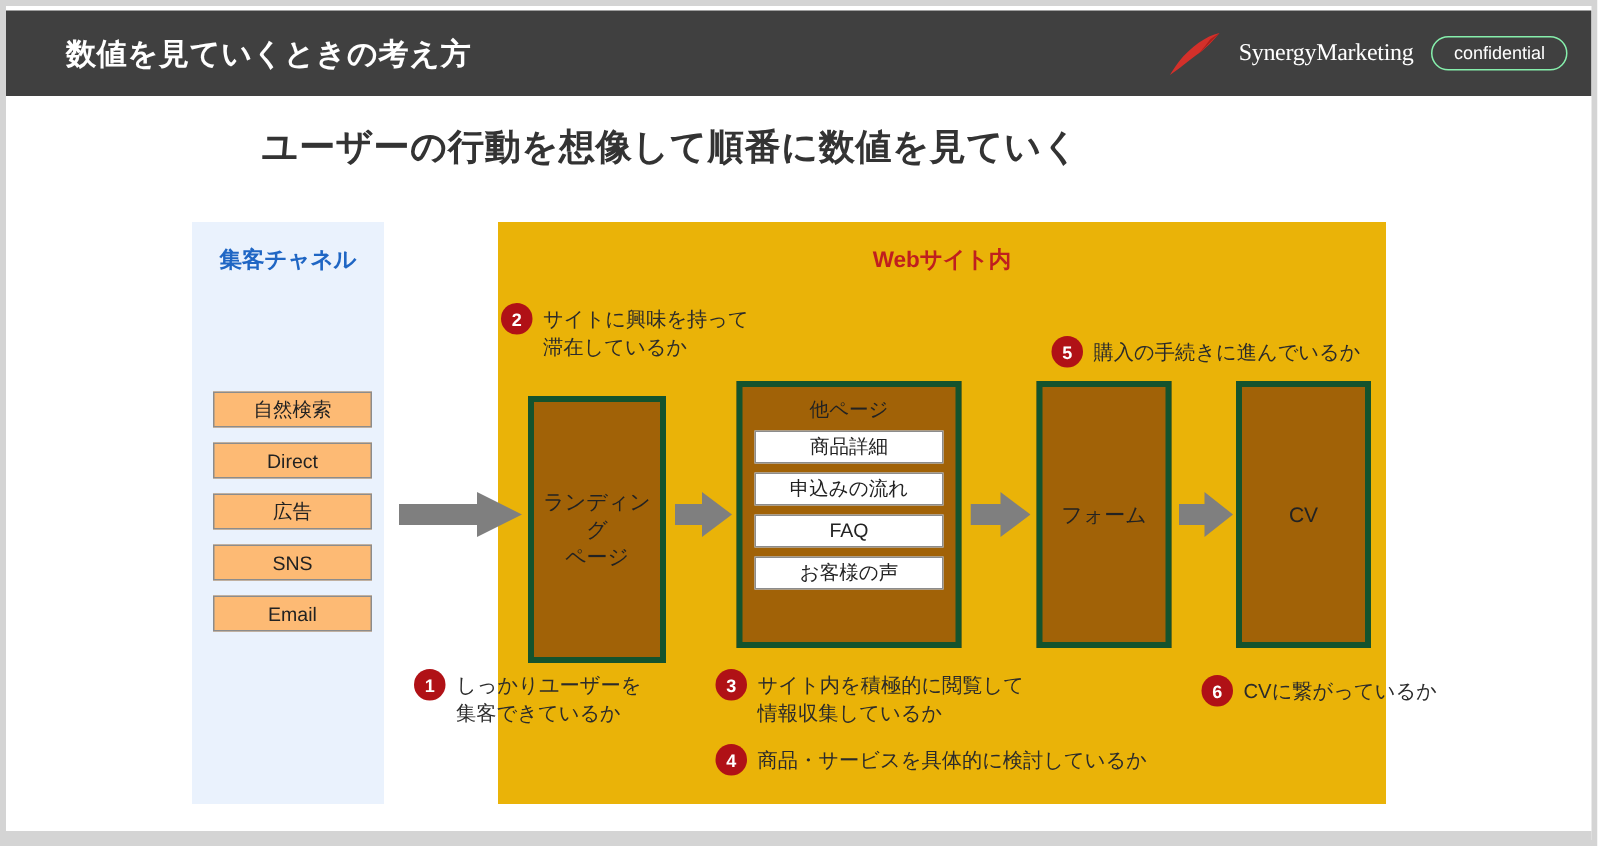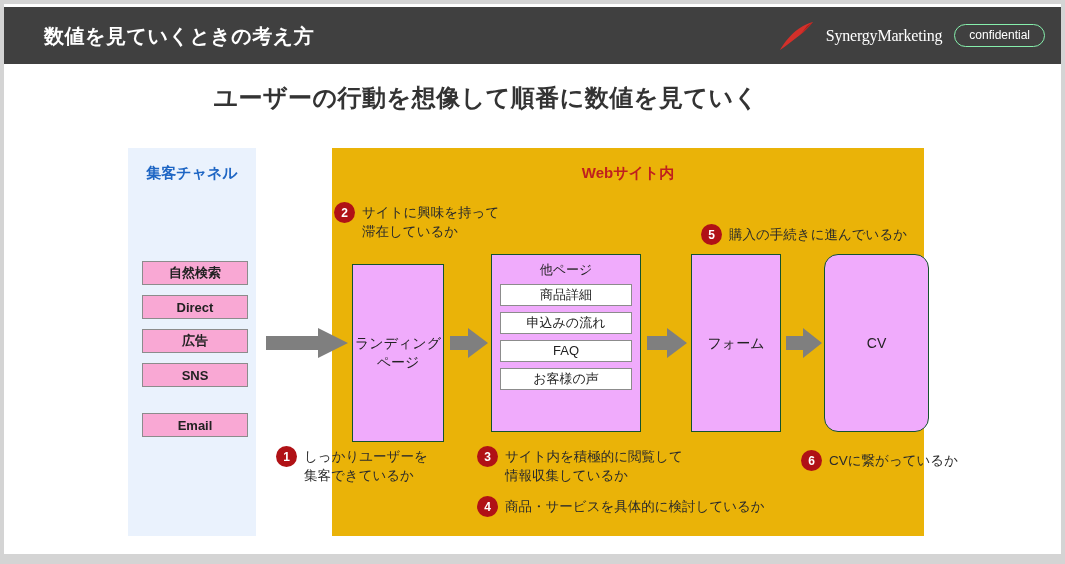--- a/index.html
+++ b/index.html
@@ -78,21 +78,20 @@
   .slide-title {
     position: absolute;
     left: 0;
     top: 78px;
     width: 886px;
     text-align: center;
     color: #333333;
     font-size: 24px;
     font-weight: bold;
     letter-spacing: 0.5px;
-    margin-left: 39px;
   }
 
   
   .panel-channel {
     position: absolute;
     left: 124px;
     top: 144px;
     width: 128px;
     height: 388px;
     background: #eaf2fd;
@@ -125,50 +124,49 @@
     font-size: 15px;
     font-weight: bold;
   }
 
   
   .chan-box {
     position: absolute;
     left: 138px;
     width: 106px;
     height: 24px;
-    background: #f9a8d4;
+    background: #fdba74;
     border: 1px solid #8c8c8c;
     box-sizing: border-box;
     display: flex;
     align-items: center;
     justify-content: center;
     font-size: 13px;
     color: #222222;
-    font-weight: bold;
   }
 
   
   .flow-box {
     position: absolute;
-    background: #f0abfc;
-    border: 1px solid #14532d;
+    background: #a16207;
+    border: 4px solid #14532d;
     box-sizing: border-box;
     display: flex;
     align-items: center;
     justify-content: center;
     text-align: center;
     font-size: 14px;
     color: #222222;
     line-height: 1.35;
   }
   .box-landing { left: 348px; top: 250px; width: 92px; height: 178px; margin-top: 10px; }
   .box-other   { left: 487px; top: 250px; width: 150px; height: 178px;
                  align-items: flex-start; justify-content: flex-start; display: block; }
   .box-form    { left: 687px; top: 250px; width: 90px; height: 178px; }
-  .box-cv      { left: 820px; top: 250px; width: 105px; height: 178px; border-radius: 14px; }
+  .box-cv      { left: 820px; top: 250px; width: 90px; height: 178px; }
 
   .other-title {
     text-align: center;
     font-size: 13px;
     color: #222222;
     margin-top: 6px;
     margin-bottom: 5px;
   }
   .sub-box {
     margin: 0 8px 6px 8px;
@@ -257,21 +255,21 @@
   </div>
 
   <div class="panel-web">
     <div class="panel-web-title">Webサイト内</div>
   </div>
 
   <div class="chan-box" style="top:257px;">自然検索</div>
   <div class="chan-box" style="top:291px;">Direct</div>
   <div class="chan-box" style="top:325px;">広告</div>
   <div class="chan-box" style="top:359px;">SNS</div>
-  <div class="chan-box" style="top:409px;">Email</div>
+  <div class="chan-box" style="top:393px;">Email</div>
 
   <div class="flow-box box-landing" style="white-space:pre-line;">ランディング
 ページ</div>
 
   <div class="flow-box box-other">
     <div class="other-title">他ページ</div>
     <div class="sub-box">商品詳細</div>
     <div class="sub-box">申込みの流れ</div>
     <div class="sub-box">FAQ</div>
     <div class="sub-box">お客様の声</div>

